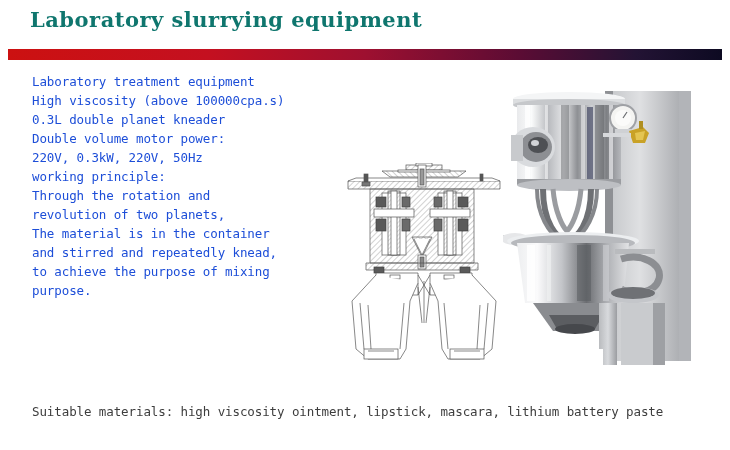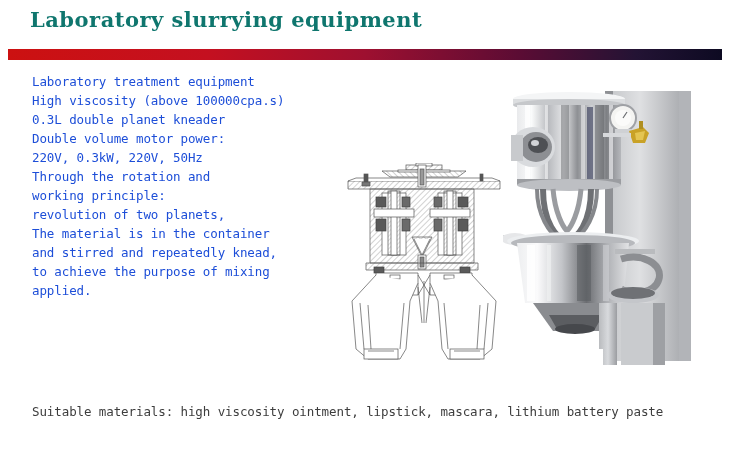--- a/index.html
+++ b/index.html
@@ -108,27 +108,27 @@
     <rect x="0" y="0" width="714" height="11" fill="url(#ruleGrad)"></rect>
   </svg>
 </div>
 
 <div class="spec-block">
   <div class="spec-line">Laboratory treatment equipment</div>
   <div class="spec-line">High viscosity (above 100000cpa.s)</div>
   <div class="spec-line">0.3L double planet kneader</div>
   <div class="spec-line">Double volume motor power:</div>
   <div class="spec-line">220V, 0.3kW, 220V, 50Hz</div>
+  <div class="spec-line">working principle:</div>
   <div class="spec-line">Through the rotation and</div>
-  <div class="spec-line">working principle:</div>
   <div class="spec-line">revolution of two planets,</div>
   <div class="spec-line">The material is in the container</div>
   <div class="spec-line">and stirred and repeatedly knead,</div>
   <div class="spec-line">to achieve the purpose of mixing</div>
-  <div class="spec-line">applied.</div>
+  <div class="spec-line">purpose.</div>
 </div>
 
 <div class="tech-drawing">
   <svg width="172" height="205" viewBox="0 0 172 205">
     <defs>
       <pattern id="hatchR" width="4" height="4" patternTransform="rotate(45)" patternUnits="userSpaceOnUse">
         <line x1="0" y1="0" x2="0" y2="4" stroke="#8e8e8e" stroke-width="0.8"></line>
       </pattern>
       <pattern id="hatchL" width="4" height="4" patternTransform="rotate(-45)" patternUnits="userSpaceOnUse">
         <line x1="0" y1="0" x2="0" y2="4" stroke="#8e8e8e" stroke-width="0.8"></line>

